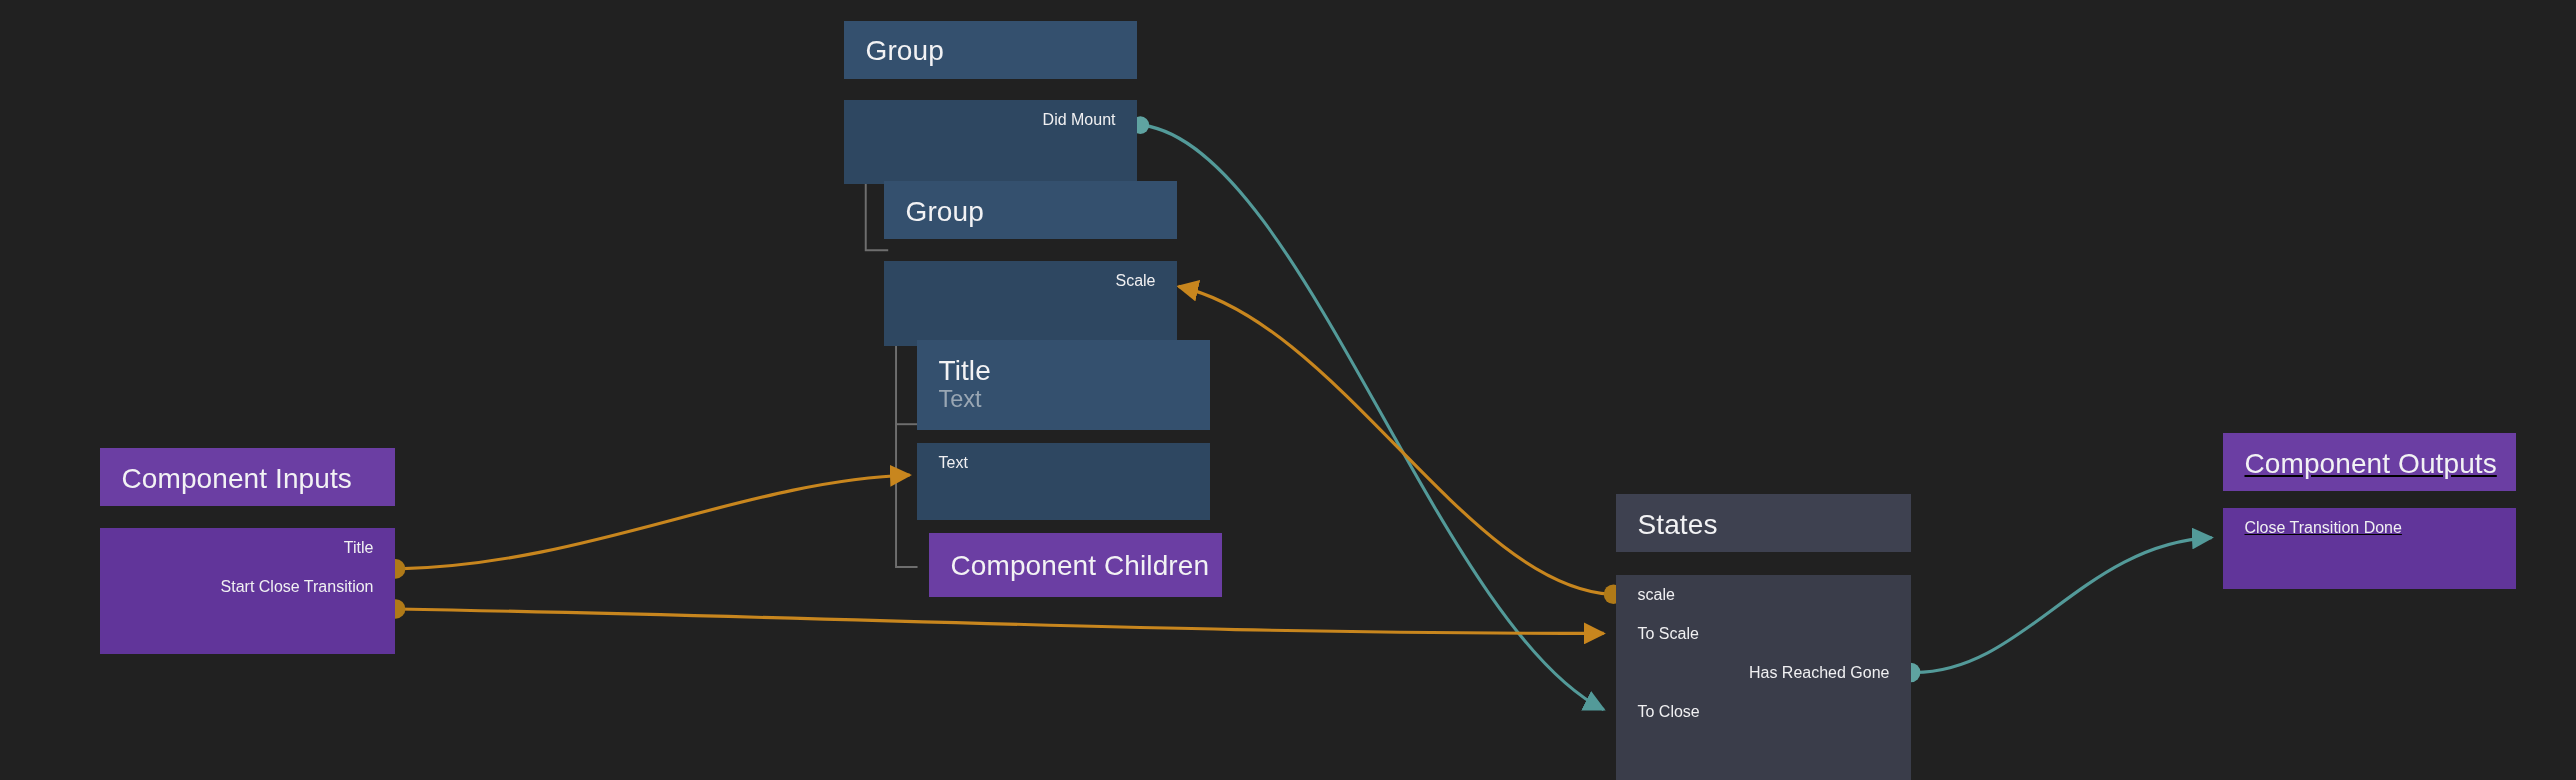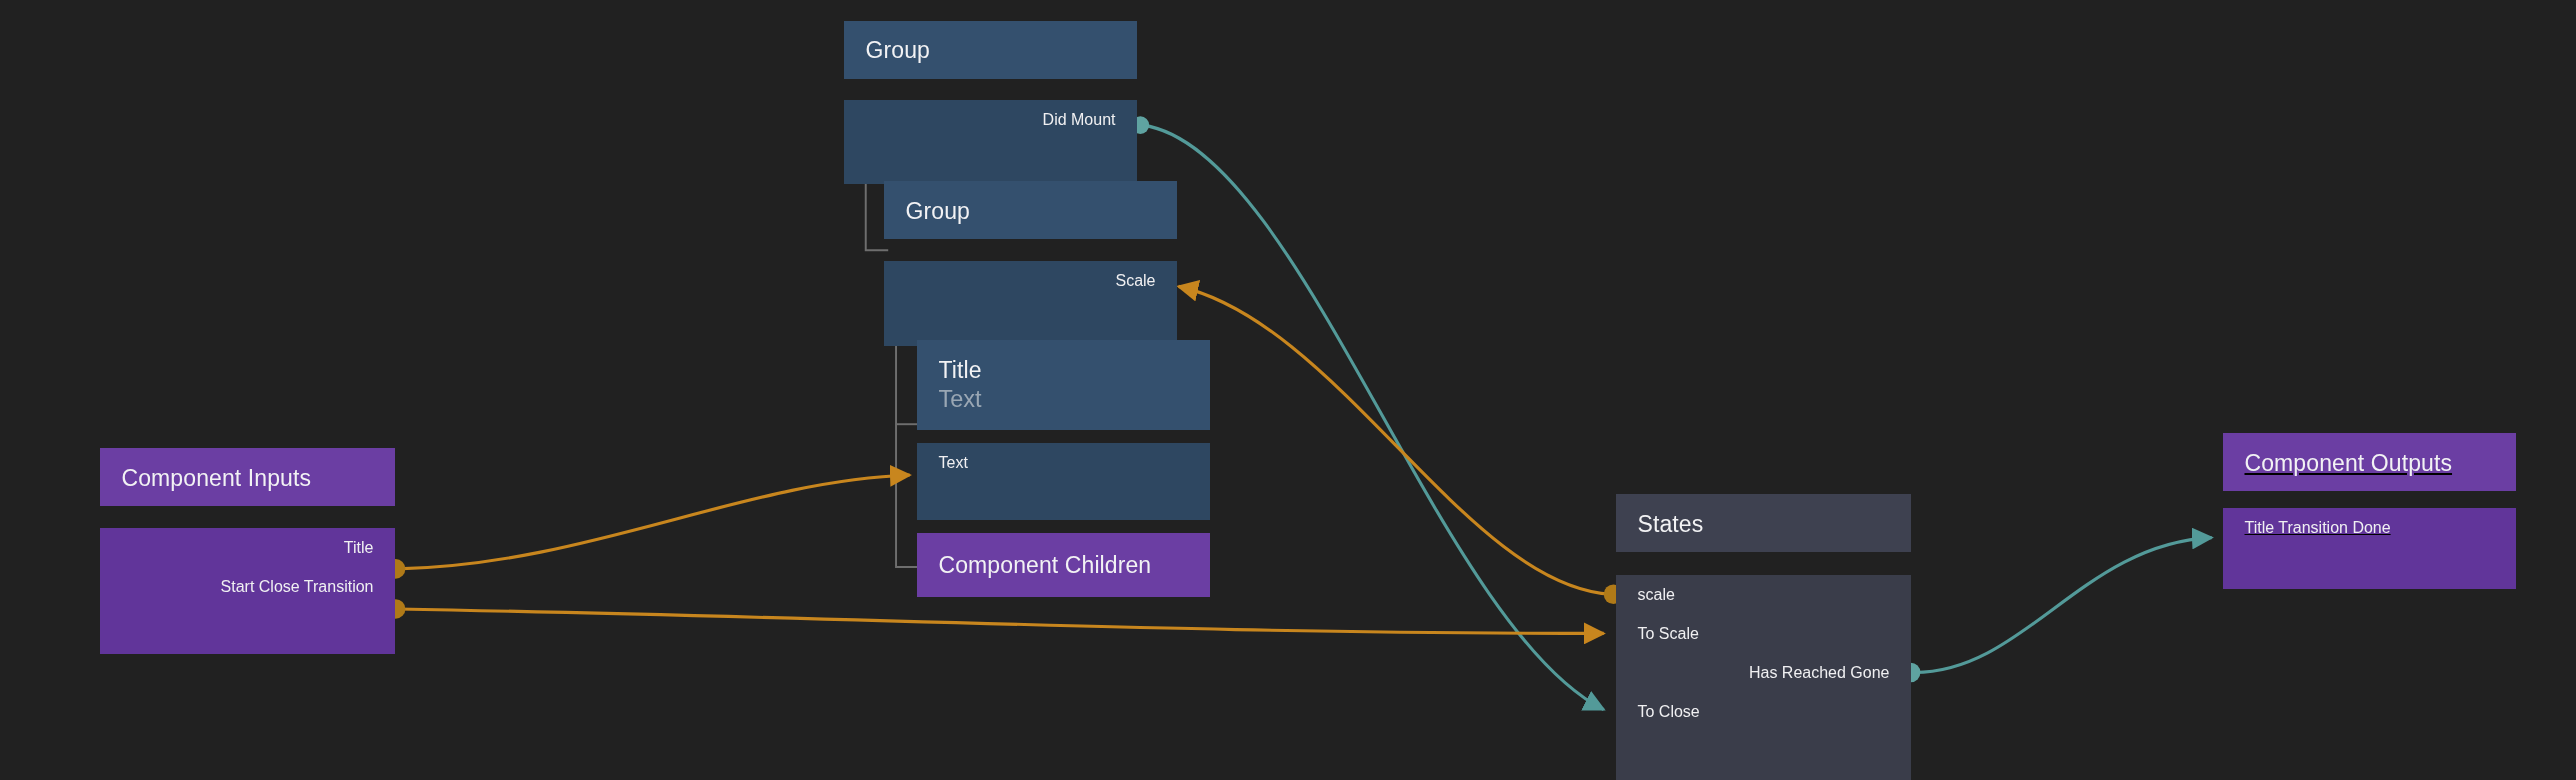--- a/index.html
+++ b/index.html
@@ -39,21 +39,21 @@
     position: absolute;
     box-sizing: border-box;
     overflow: visible;
   }
   .node-head {
     box-sizing: border-box;
     width: 100%;
     padding: 15.6px 21.5px 13.7px 21.5px;
   }
   .node-title {
-    font-size: 23px;
+    font-size: 28px;
     line-height: 29px;
     color: #f2f2f4;
     letter-spacing: 0.1px;
     white-space: nowrap;
   }
   .node-subtitle {
     font-size: 23.5px;
     line-height: 28px;
     color: #9aa7b4;
     white-space: nowrap;
@@ -161,21 +161,21 @@
       <div class="node-subtitle">Text</div>
     </div>
     <div class="node-body" style="height:77px;">
       <div class="port-row in" style="margin-top:12.7px;">
         <span class="port-label">Text</span>
       </div>
     </div>
   </div>
 
   <div class="node purple flat" style="left:917px; top:533px; width:293px;">
-    <div class="node-head" style="padding:17.6px 21.5px;">
+    <div class="node-head" style="padding:17.6px 21.5px;margin-left:12px;">
       <div class="node-title">Component Children</div>
     </div>
   </div>
 
   <div class="node purple" style="left:100px; top:448px; width:295px;">
     <div class="node-head">
       <div class="node-title">Component Inputs</div>
     </div>
     <div class="node-body" style="height:126px;">
       <div class="port-row out" style="margin-top:21.5px;">
@@ -206,19 +206,19 @@
       </div>
     </div>
   </div>
 
   <div class="node purple" style="left:2223px; top:433px; width:293px;text-decoration:underline;">
     <div class="node-head">
       <div class="node-title">Component Outputs</div>
     </div>
     <div class="node-body" style="height:81px;">
       <div class="port-row in" style="margin-top:16.6px;">
-        <span class="port-label">Title Transition Done</span>
+        <span class="port-label">Close Transition Done</span>
       </div>
     </div>
   </div>
 
 </div>
 
 
 </body></html>

